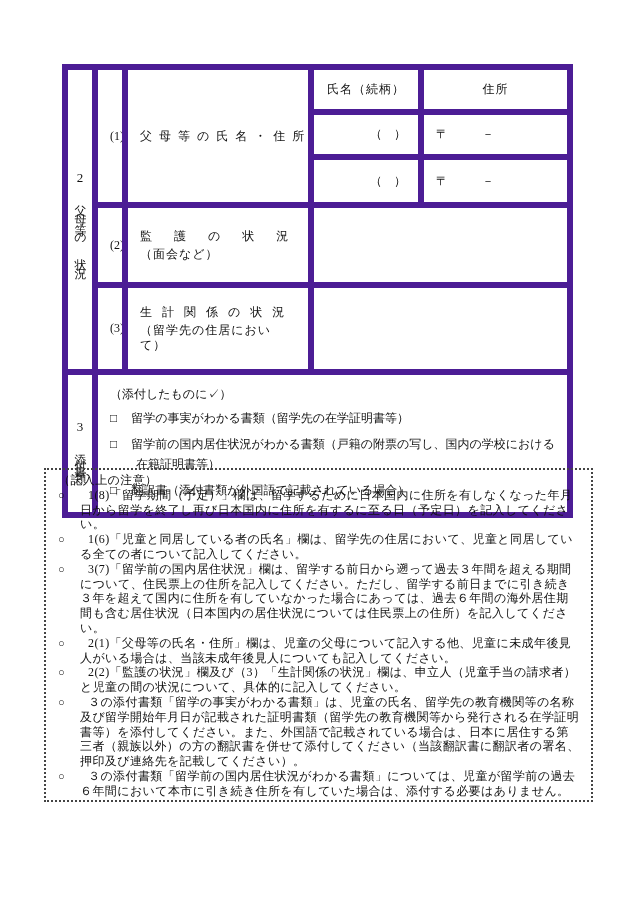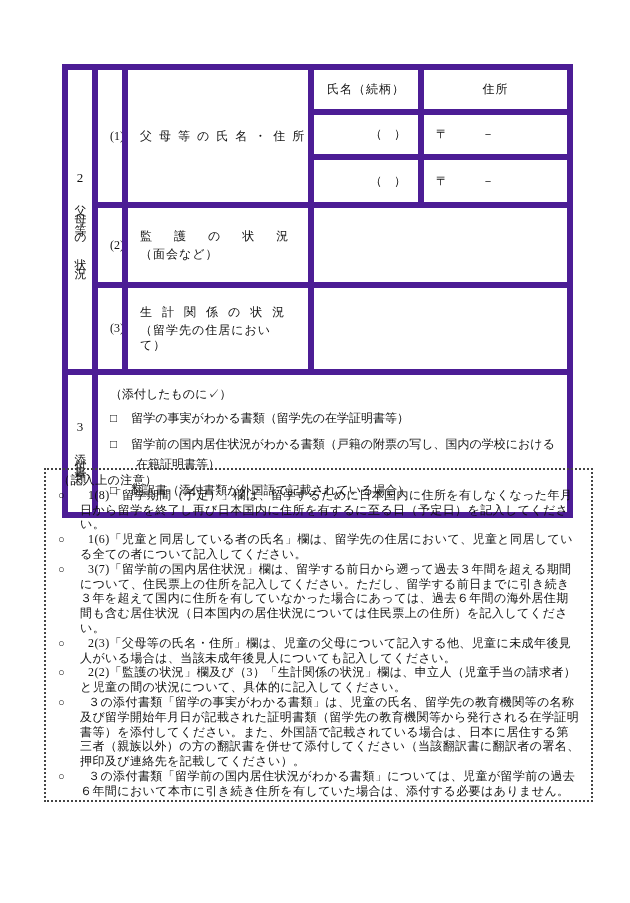--- a/index.html
+++ b/index.html
@@ -129,21 +129,21 @@
     <div class="note">
       <span class="bullet">○</span><span>1(8)「留学期間（予定）」欄は、留学するために日本国内に住所を有しなくなった年月日から留学を終了し再び日本国内に住所を有するに至る日（予定日）を記入してください。</span>
     </div>
     <div class="note">
       <span class="bullet">○</span><span>1(6)「児童と同居している者の氏名」欄は、留学先の住居において、児童と同居している全ての者について記入してください。</span>
     </div>
     <div class="note">
       <span class="bullet">○</span><span>3(7)「留学前の国内居住状況」欄は、留学する前日から遡って過去３年間を超える期間について、住民票上の住所を記入してください。ただし、留学する前日までに引き続き３年を超えて国内に住所を有していなかった場合にあっては、過去６年間の海外居住期間も含む居住状況（日本国内の居住状況については住民票上の住所）を記入してください。</span>
     </div>
     <div class="note">
-      <span class="bullet">○</span><span>2(3)「父母等の氏名・住所」欄は、児童の父母について記入する他、児童に未成年後見人がいる場合は、当該未成年後見人についても記入してください。</span>
+      <span class="bullet">○</span><span>2(1)「父母等の氏名・住所」欄は、児童の父母について記入する他、児童に未成年後見人がいる場合は、当該未成年後見人についても記入してください。</span>
     </div>
     <div class="note">
       <span class="bullet">○</span><span>2(2)「監護の状況」欄及び（3）「生計関係の状況」欄は、申立人（児童手当の請求者）と児童の間の状況について、具体的に記入してください。</span>
     </div>
     <div class="note">
       <span class="bullet">○</span><span>３の添付書類「留学の事実がわかる書類」は、児童の氏名、留学先の教育機関等の名称及び留学開始年月日が記載された証明書類（留学先の教育機関等から発行される在学証明書等）を添付してください。また、外国語で記載されている場合は、日本に居住する第三者（親族以外）の方の翻訳書を併せて添付してください（当該翻訳書に翻訳者の署名、押印及び連絡先を記載してください）。</span>
     </div>
     <div class="note">
       <span class="bullet">○</span><span>３の添付書類「留学前の国内居住状況がわかる書類」については、児童が留学前の過去６年間において本市に引き続き住所を有していた場合は、添付する必要はありません。</span>
     </div>

